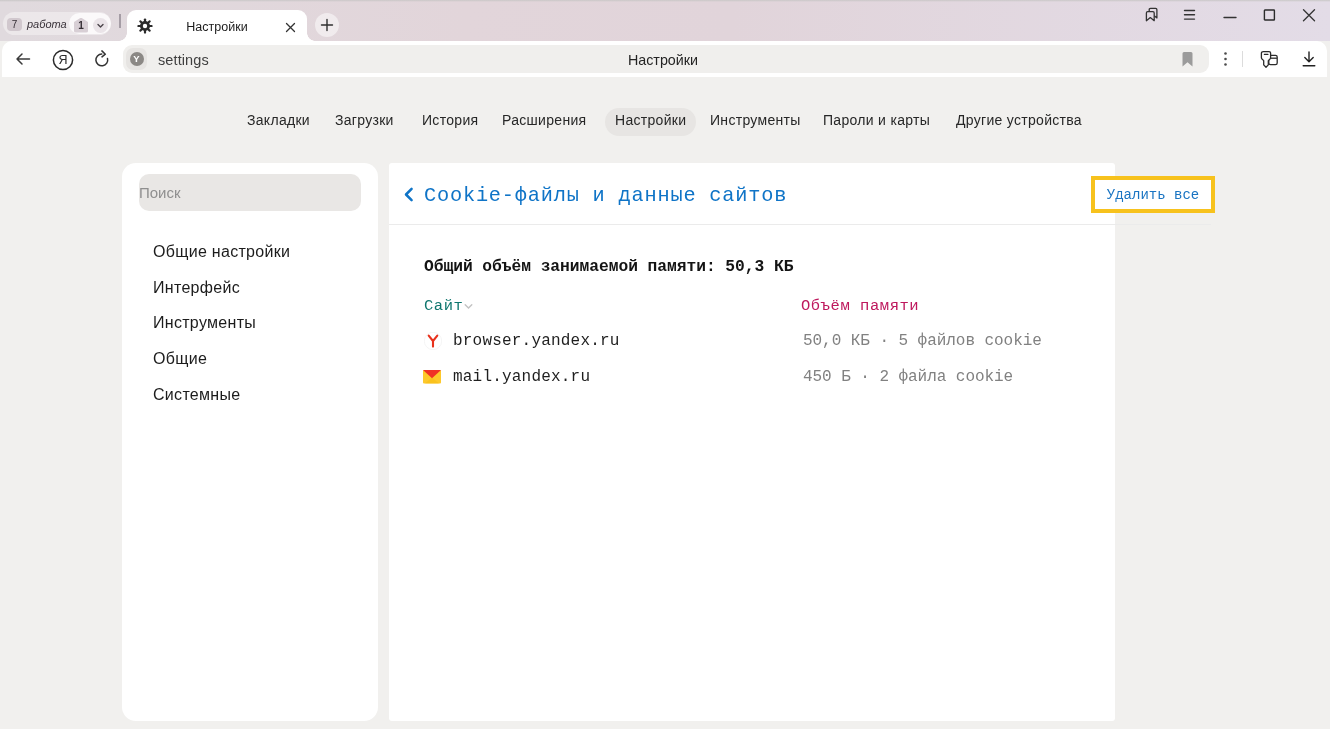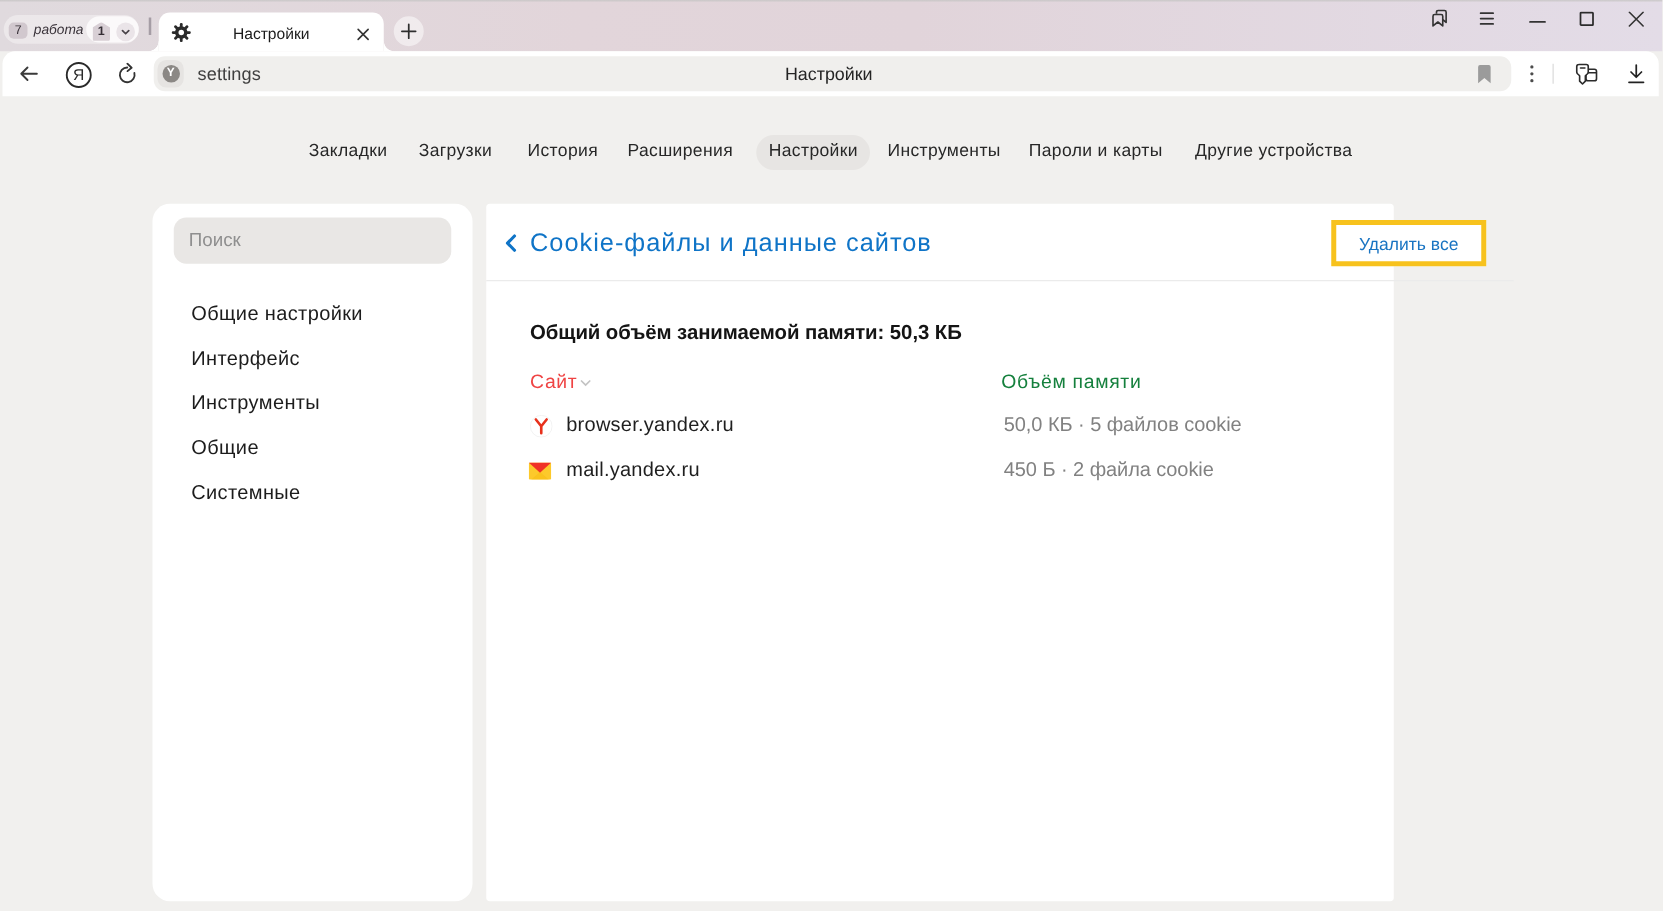--- a/index.html
+++ b/index.html
@@ -54,34 +54,34 @@
 
   
   #navrow { position:absolute; top:77px; left:0; width:1330px; height:60px; font-size:14px; color:#272727; }
   .nav { position:absolute; top:35px; line-height:16px; letter-spacing:0.3px; }
   #navpill { position:absolute; left:604.5px; top:30.5px; width:91px; height:28px; border-radius:14px;
     background:#e7e5e3; }
 
   #sidebar { position:absolute; left:122px; top:163px; width:256px; height:558px;
     background:#fff; border-radius:14px; }
   #search { position:absolute; left:17px; top:11px; width:222px; height:37px; border-radius:10px;
-    background:#e9e7e5; color:#8f8f8f; font-size:15px; line-height:37px; padding-left:12px; }
+    background:#e9e7e5; color:#8f8f8f; font-size:15px; line-height:37px; padding-left:0; }
   .sitem { position:absolute; left:31px; font-size:16px; letter-spacing:0.3px; color:#1c1c1c; }
 
   #main { position:absolute; left:389px; top:163px; width:726px; height:558px;
-    background:#fff; border-radius:3px; }
+    background:#fff; border-radius:3px;font-family:Liberation Mono, monospace; }
   #hdr { position:absolute; left:35px; top:21px; font-size:20.3px; letter-spacing:0.8px; color:#0f74c7; }
   #hchev { position:absolute; left:13.2px; top:24px; }
-  #delwrap { position:absolute; left:676px; top:13px; width:124px; height:37px;
+  #delwrap { position:absolute; left:702px; top:13px; width:124px; height:37px;
     border:4px solid #f7c21d; background:#fff; }
   #deltext { position:absolute; left:0; right:0; top:7px; text-align:center; font-size:14px; color:#1974c2; }
   #divider { position:absolute; left:0; top:61px; width:822px; height:1px; background:#ebebeb; }
   #total { position:absolute; left:35px; top:83.5px; font-size:16.3px; letter-spacing:-0.05px; font-weight:bold; color:#141414;margin-top:10px; }
-  #thsite { position:absolute; left:35px; top:134px; font-size:15.5px; letter-spacing:0.55px; color:#ef4444; }
-  #thmem  { position:absolute; left:412px; top:134px; font-size:15.5px; letter-spacing:0.55px; color:#15803d; }
+  #thsite { position:absolute; left:35px; top:134px; font-size:15.5px; letter-spacing:0.55px; color:#0f766e; }
+  #thmem  { position:absolute; left:412px; top:134px; font-size:15.5px; letter-spacing:0.55px; color:#be185d; }
   .rowtext { position:absolute; left:64px; font-size:16px; letter-spacing:0.2px; color:#1f1f1f; }
   .rowmem  { position:absolute; left:414px; font-size:16px; letter-spacing:-0.05px; color:#818181; }
   .rowic { position:absolute; left:32px; }
 </style>
 </head>
 <body>
 
 <div id="tabstrip">
   <div id="grouppill">
     <span id="badge7">7</span>

